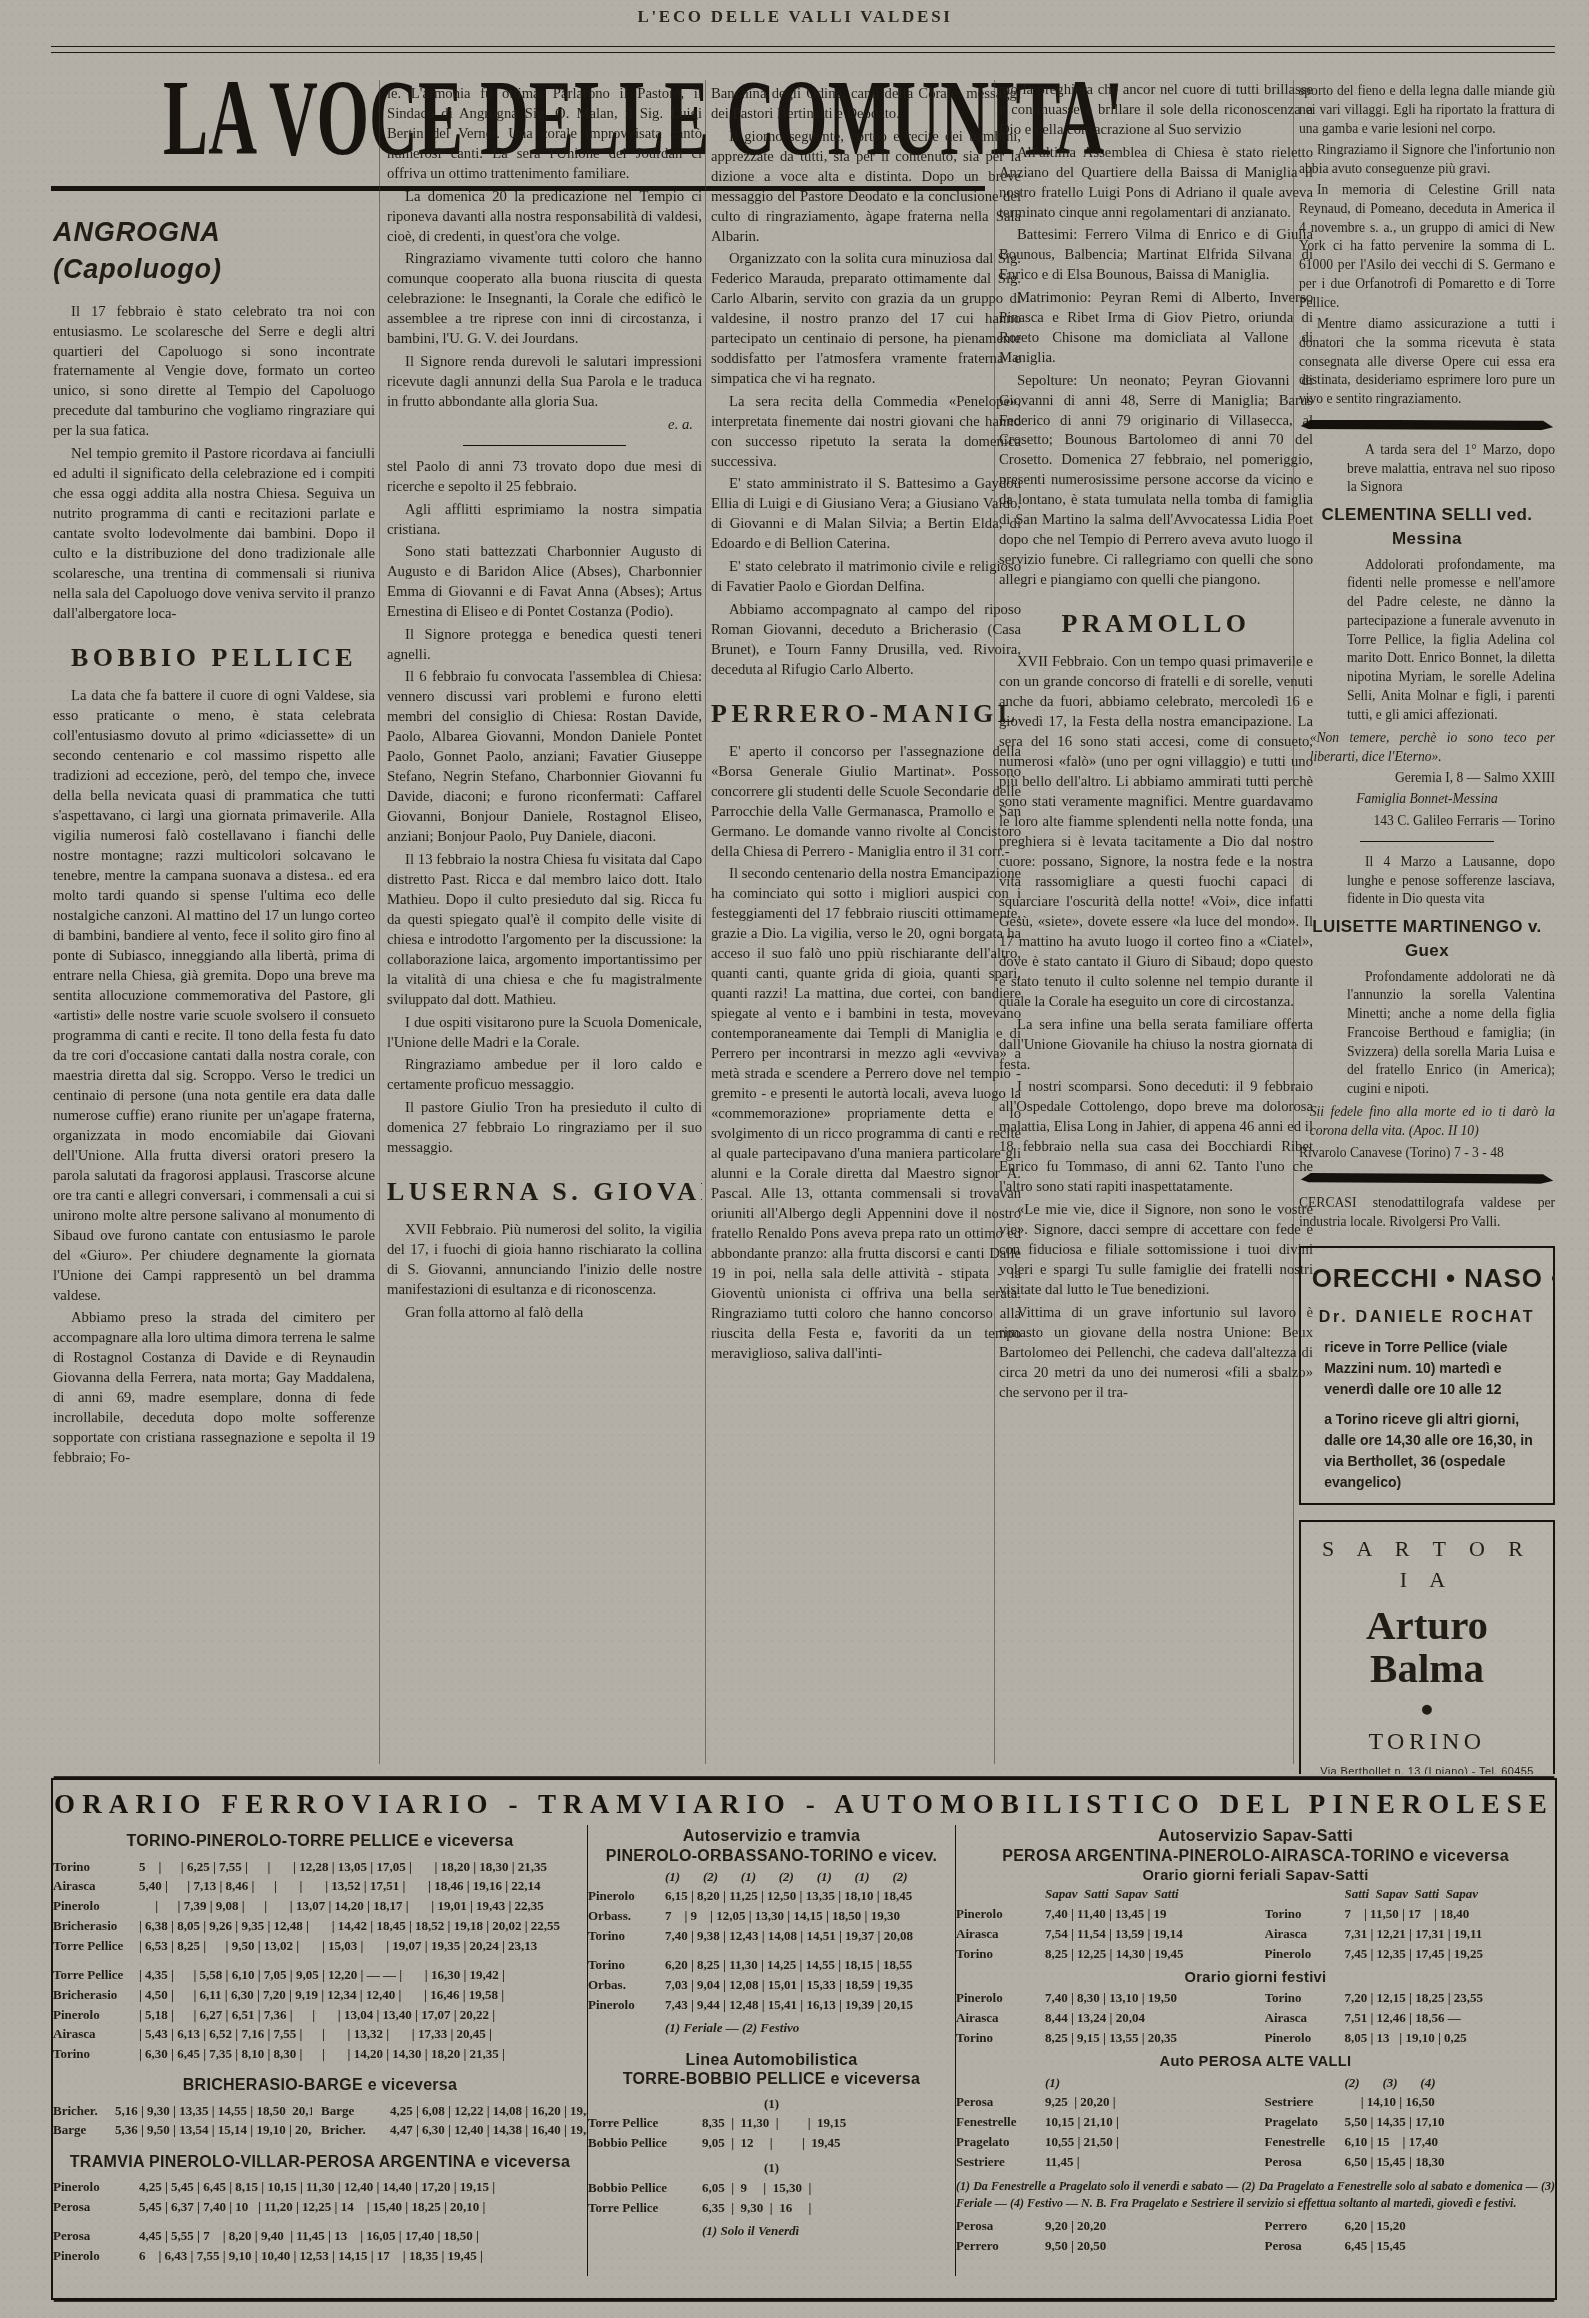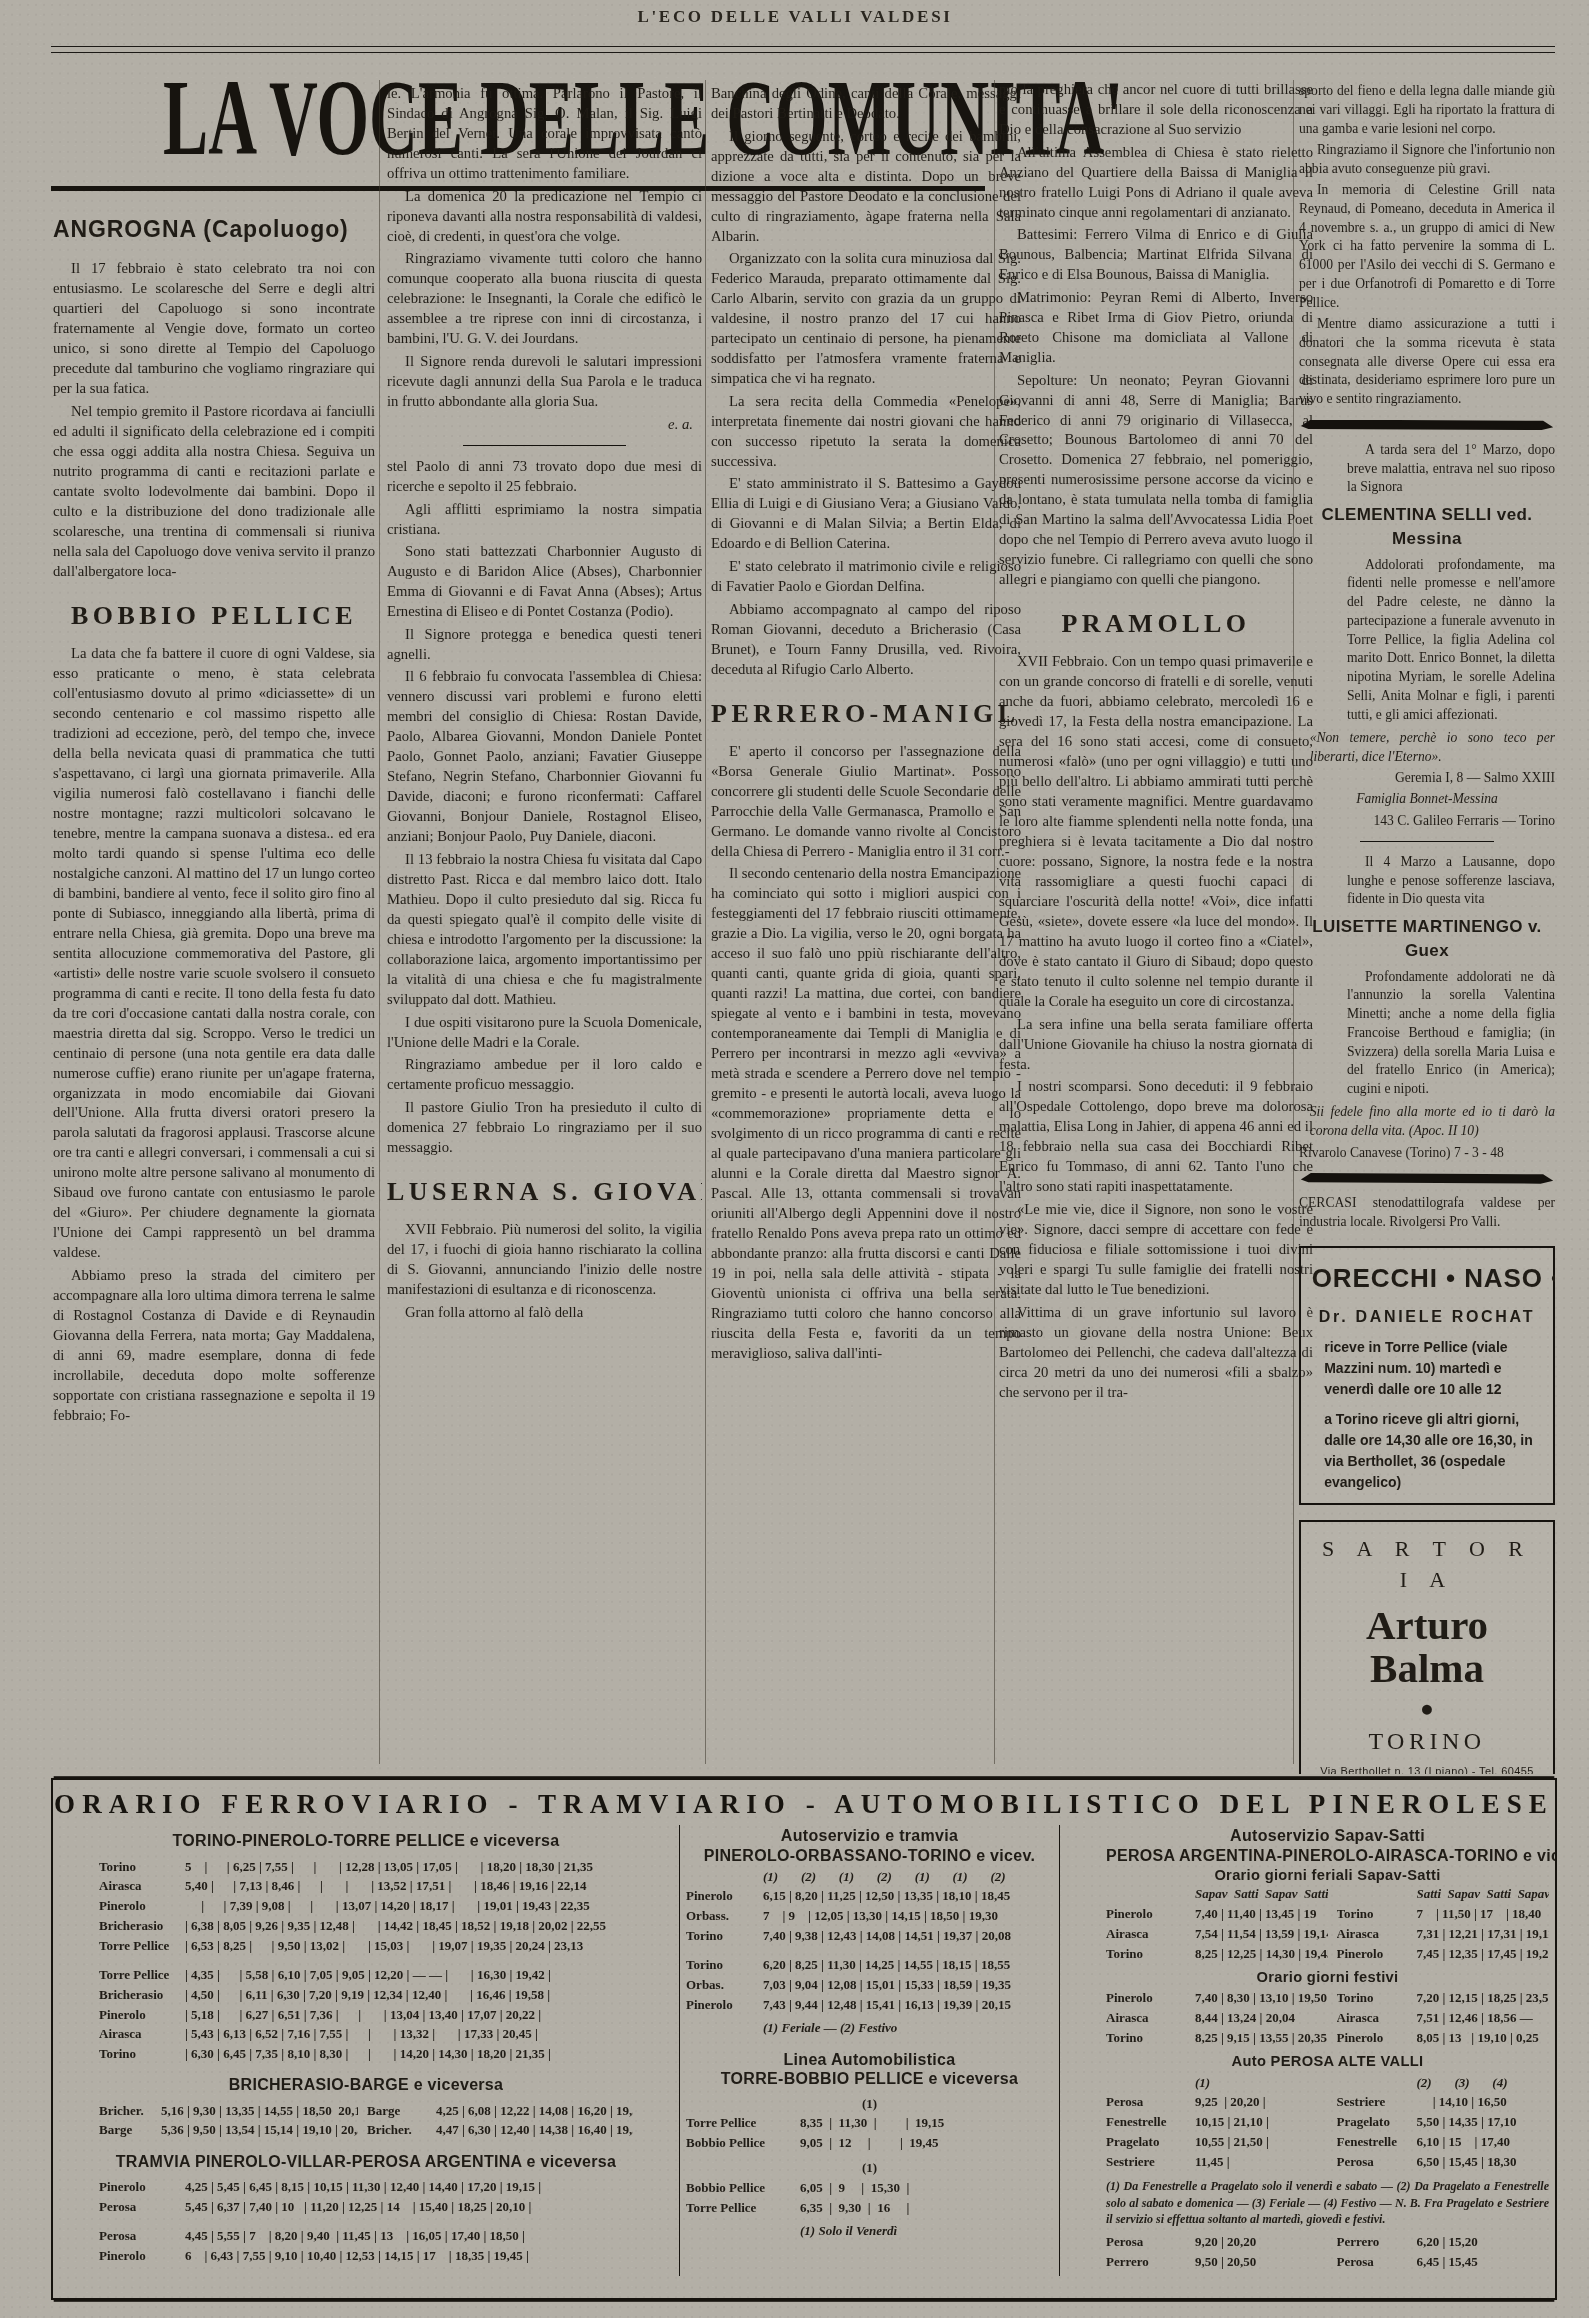--- a/index.html
+++ b/index.html
@@ -21,42 +21,42 @@
   .vrule{width:0.9px;background:rgba(60,54,44,0.55);}
   .blk{margin:0 0 2.7px 0;}
   .s-p{text-indent:18px;}
   .s-p0{text-indent:0;}
   .s-pi{text-indent:18px;margin-left:48px;}
   .s-pi2{font-style:italic;padding-left:10.7px;margin-top:4.5px;}
   .s-pc{text-align:right;}
   .s-pci{text-align:center;font-style:italic;}
   .s-sig{text-align:right;font-style:italic;padding-right:9px;margin-bottom:7.1px;}
   .s-h1{font-weight:bold;text-align:center;font-size:26px;letter-spacing:4.5px;margin:16px 0 10.7px;text-indent:0;white-space:nowrap;}
-  .s-h2{font-weight:bold;font-family:"Liberation Sans",sans-serif;font-size:23px;letter-spacing:0.9px;margin:1.8px 0 14.3px;text-indent:0;}
+  .s-h2{font-weight:bold;font-family:"Liberation Sans",sans-serif;font-size:27px;letter-spacing:0.9px;margin:1.8px 0 14.3px;text-indent:0;font-style:italic;}
   .s-hname{font-weight:bold;font-family:"Liberation Sans",sans-serif;font-size:17px;text-align:center;letter-spacing:0.4px;margin:6.2px 0 5.3px;}
   .s-bar{height:10.7px;background:#14110d;margin:10.7px 1.8px;clip-path:polygon(0 60%,4% 0,96% 12%,100% 72%,95% 100%,3% 88%);}
   .s-hr{height:0;border-top:1.8px solid #14110d;width:52%;margin:10.7px auto;}
   .col5{font-size:13.6px;line-height:1.38;}
   
   .ad{border:2.7px solid #15120e;margin:14.3px 0;padding:9px 10.7px;background:rgba(255,255,255,0.04);}
   .ad1-title{font-family:"Liberation Sans",sans-serif;font-weight:bold;font-size:26px;text-align:center;letter-spacing:0.9px;margin:3.6px 0 9px;white-space:nowrap;}
   .ad1-doc{font-family:"Liberation Sans",sans-serif;font-weight:bold;font-size:16px;text-align:center;letter-spacing:2.7px;margin:0 0 9px;}
   .ad1-p{font-family:"Liberation Sans",sans-serif;font-weight:bold;font-size:14px;line-height:1.5;text-align:left;padding-left:12.5px;margin:0 0 9px;}
   .ad2{text-align:center;padding:12.5px 9px;}
   .ad2-sart{font-size:22px;letter-spacing:9px;margin-bottom:9px;}
   .ad2-name{font-weight:bold;font-size:41px;line-height:1.05;margin-bottom:7.1px;font-family:"Liberation Serif",serif;}
   .ad2-dot{font-size:23px;line-height:1;margin:1.8px 0 5.3px;}
   .ad2-city{font-size:24px;letter-spacing:4.5px;margin-bottom:5.3px;}
   .ad2-addr{font-family:"Liberation Sans",sans-serif;font-size:11px;letter-spacing:0.4px;}
   .footer-line1{font-style:italic;font-size:16px;text-align:center;margin-top:12.5px;}
   
   #timetable{left:51px;top:1778px;width:1502px;height:518px;border:2.7px solid #16130e;box-shadow:0 4.5px 0 -2.7px #16130e, 0 -4.5px 0 -2.7px #16130e;}
   .ttitle{font-weight:bold;font-size:27px;letter-spacing:7.1px;text-align:center;margin:9px 0 1.8px;white-space:nowrap;color:#17140f;}
   .tbody{display:flex;align-items:stretch;height:451px;margin-top:5.3px;}
-  .tpanel{padding:0 6px;overflow:hidden;margin-left:40px;}
+  .tpanel{padding:0 0;overflow:hidden;}
   .tpanel-left{width:534px;}
   .tpanel-mid{width:367px;border-left:1.8px solid #17140f;border-right:1.8px solid #17140f;}
   .tpanel-right{flex:1;}
   .tsub{font-family:"Liberation Sans",sans-serif;font-weight:bold;font-size:16px;text-align:center;margin:7.1px 0 6.2px;letter-spacing:0.3px;white-space:nowrap;}
   .tsub.small{font-size:14.7px;margin:5.3px 0 3.6px;}
   .tsub.stack{margin:1.8px 0 1.8px;}
   .trow{display:flex;font-weight:bold;font-size:13px;line-height:1.52;white-space:pre;}
   .tl{flex:0 0 86px;overflow:hidden;}
   .tt{flex:1;overflow:hidden;}
   .tl2{flex:0 0 69px;margin-left:9px;}

